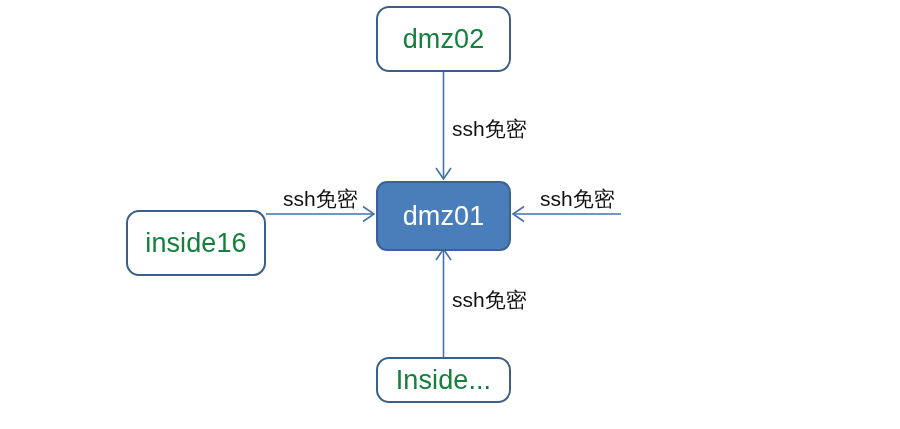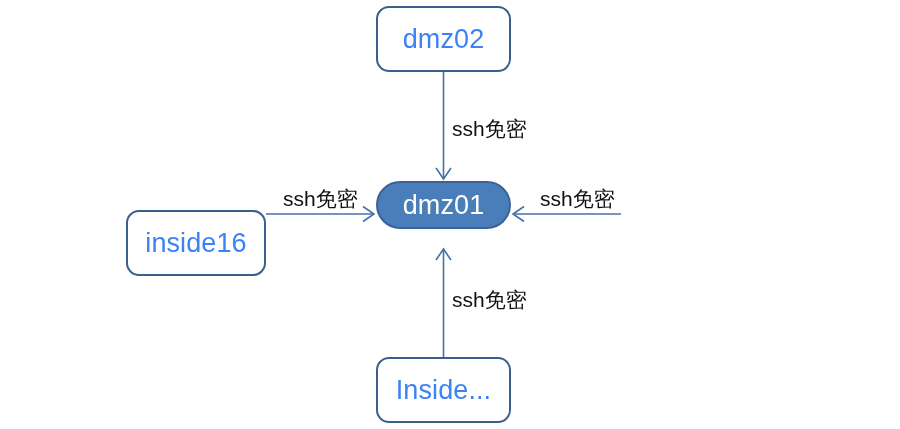--- a/index.html
+++ b/index.html
@@ -32,38 +32,38 @@
     border-radius: 13px;
     display: flex;
     align-items: center;
     justify-content: center;
     background: #ffffff;
     z-index: 2;
   }
   .node-label {
     font-size: 27px;
     line-height: 1;
-    color: #3b82f6;
+    color: #15803d;
     letter-spacing: 0.1px;
     white-space: nowrap;
   }
   .node.is-primary {
     background: #4a7ebb;
     border-color: #3a6298;
     border-radius: 11px;
   }
   .node.is-primary .node-label {
     color: #ffffff;
   }
   
   #node-dmz02   { left: 376px; top: 6px;   width: 135px; height: 66px; }
-  #node-dmz01   { left: 376px; top: 181px; width: 135px; height: 48px; border-radius: 27px; }
+  #node-dmz01   { left: 376px; top: 181px; width: 135px; height: 70px; }
   #node-inside16{ left: 126px; top: 181px; width: 140px; height: 66px; margin-top: 29px; }
   #node-inside01{ left: 621px; top: 181px; width: 136px; height: 66px; }
-  #node-insideX { left: 376px; top: 357px; width: 135px; height: 66px; }
+  #node-insideX { left: 376px; top: 357px; width: 135px; height: 46px; }
 
   .edge-label {
     position: absolute;
     font-size: 21px;
     line-height: 1;
     color: #111111;
     white-space: nowrap;
     z-index: 3;
     background: transparent;
   }

